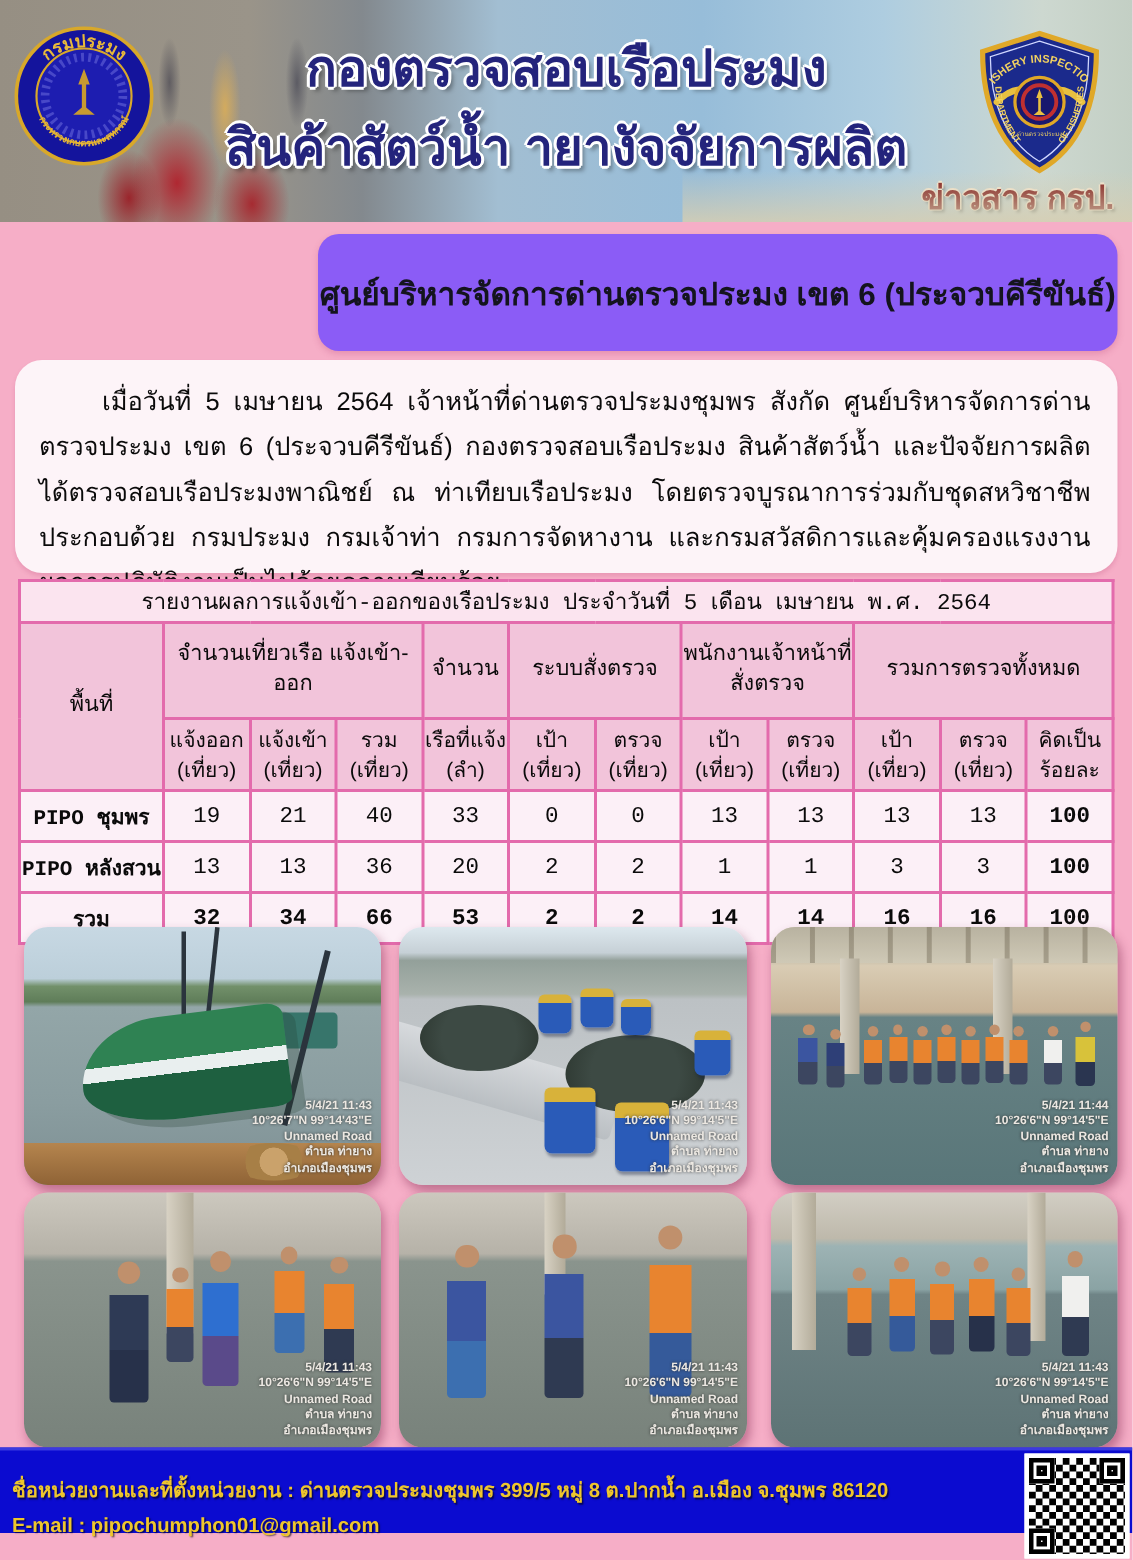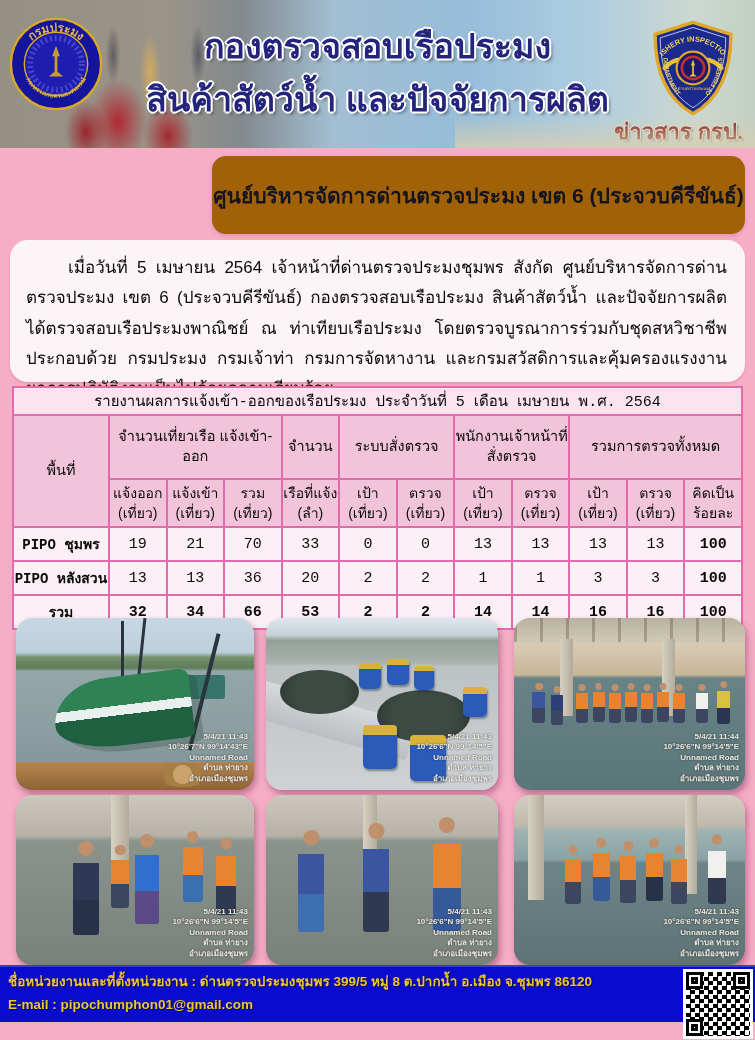--- a/index.html
+++ b/index.html
@@ -20,21 +20,21 @@
     background:linear-gradient(180deg, rgba(210,214,200,0), rgba(214,206,178,.85)); }
   .logo-left { position:absolute; left:8px; top:16px; width:96px; height:96px; }
   .badge-right { position:absolute; right:10px; top:18px; width:104px; height:100px; }
   .mast-titles { position:absolute; left:130px; right:130px; top:20px; text-align:center; }
   .mast-title { font-size:34px; font-weight:bold; color:#24247c; line-height:1.55;
     text-shadow:-2px 0 #fff,2px 0 #fff,0 -2px #fff,0 2px #fff,-1px -1px #fff,1px 1px #fff,-1px 1px #fff,1px -1px #fff,3px 3px 3px rgba(0,0,0,.35); }
   .news-label { position:absolute; right:12px; top:114px; font-size:22px; font-weight:bold; color:#7c1212;
     text-shadow:-1px 0 #f4e6d0,1px 0 #f4e6d0,0 -1px #f4e6d0,0 1px #f4e6d0,2px 2px 2px rgba(0,0,0,.4); }
 
   
-  .banner { position:absolute; left:212px; top:156px; width:533px; height:78px; background:#a16207;
+  .banner { position:absolute; left:212px; top:156px; width:533px; height:78px; background:#8b5cf6;
     border-radius:14px; box-shadow:0 2px 4px rgba(180,60,110,.25); display:flex; flex-direction:column;
     justify-content:center; align-items:center; gap:4px; }
   .banner div { font-size:21px; font-weight:bold; color:#14141e; }
 
   
   .report-box { position:absolute; left:10px; top:240px; width:735px; height:142px; background:#fdf4f8;
     border-radius:18px; box-shadow:0 2px 3px rgba(180,60,110,.2); padding:13px 18px 10px 16px; }
   .report-box p { font-size:17px; line-height:1.78; color:#0a0a0a; text-indent:42px; text-align:justify; }
 
   
@@ -85,21 +85,21 @@
   .roofline { position:absolute; left:0; top:0; width:100%; height:14%;
     background:repeating-linear-gradient(90deg, rgba(90,80,60,.35) 0 3px, rgba(0,0,0,0) 3px 26px),
     linear-gradient(180deg,#b8b2a0,#cfc9b6); }
   .pillar { position:absolute; width:13px; background:linear-gradient(90deg,#d8d2c4,#b2ab99); top:12%; height:45%; }
 
   .scene-floor { background:linear-gradient(180deg,#ccc8be 0%,#b6b2a8 24%,#8a948d 27%,#78827b 100%); }
   .scene-shelter { background:linear-gradient(180deg,#d2cec4 0%,#beb9ab 18%,#9db3b4 21%,#8aa3a4 38%,#6f8486 40%,#5d7375 100%); }
 
   
   .footer { position:absolute; left:0; top:965px; width:755px; height:57px; background:#0b0bd0;
-    border-top:2px solid #3a3ae0; padding:4px 84px 4px 8px; }
+    border-top:2px solid #3a3ae0; padding:16px 84px 4px 8px; }
   .footer div { font-size:13.5px; font-weight:bold; color:#eec62c; line-height:1.7;
     text-shadow:1px 1px 1px rgba(0,0,0,.6); white-space:nowrap; }
   .qr { position:absolute; right:2px; top:969px; width:70px; height:70px; background:#fff; border:3px solid #fff; }
   .qr-in { position:absolute; inset:0;
     background:
       conic-gradient(#000 25%, #fff 0 50%, #000 0 75%, #fff 0) 0 0 / 9px 9px,
       conic-gradient(#fff 25%, #000 0 50%, #fff 0 75%, #000 0) 2px 3px / 13px 13px; }
   .qr .f { position:absolute; width:17px; height:17px; background:#fff; border:3px solid #000;
     box-shadow:inset 0 0 0 2px #fff, inset 0 0 0 5px #000; }
   .qr .f1 { left:0; top:0; } .qr .f2 { right:0; top:0; } .qr .f3 { left:0; bottom:0; }
@@ -122,21 +122,21 @@
       <text font-size="12" font-weight="bold" fill="#e8b93a">
         <textPath href="#arcT" startOffset="50%" text-anchor="middle">กรมประมง</textPath>
       </text>
       <text font-size="6.5" font-weight="bold" fill="#e8b93a">
         <textPath href="#arcB" startOffset="50%" text-anchor="middle">กระทรวงเกษตรและสหกรณ์</textPath>
       </text>
     </svg>
 
     <div class="mast-titles">
       <div class="mast-title">กองตรวจสอบเรือประมง</div>
-      <div class="mast-title">สินค้าสัตว์น้ำ และปัจจัยการผลิต</div>
+      <div class="mast-title">สินค้าสัตว์น้ำ ายางัจจัยการผลิต</div>
     </div>
 
     <svg class="badge-right" viewBox="0 0 110 116">
       <defs>
         <path id="bArcT" d="M 19,46 A 44,44 0 0 1 91,46" fill="none"></path>
         <path id="bArcL" d="M 21,38 C 19,66 30,88 52,104" fill="none"></path>
         <path id="bArcR" d="M 58,104 C 80,88 91,66 89,38" fill="none"></path>
       </defs>
       <path d="M55 5 L99 19 C99 58 87 93 55 111 C23 93 11 58 11 19 Z" fill="#1b2a8c" stroke="#e0a828" stroke-width="4"></path>
       <path d="M55 11 L93 23 C93 56 83 87 55 104 C27 87 17 56 17 23 Z" fill="none" stroke="#cfd6ff" stroke-width="1"></path>
@@ -241,21 +241,21 @@
               <div>คิดเป็น</div>
               <div>ร้อยละ</div>
             </th>
         </tr>
       </thead>
       <tbody>
         <tr>
           <td class="area">PIPO ชุมพร</td>
           <td>19</td>
           <td>21</td>
-          <td>70</td>
+          <td>40</td>
           <td>33</td>
           <td>0</td>
           <td>0</td>
           <td>13</td>
           <td>13</td>
           <td>13</td>
           <td>13</td>
           <td class="pct">100</td>
         </tr>
         <tr>

